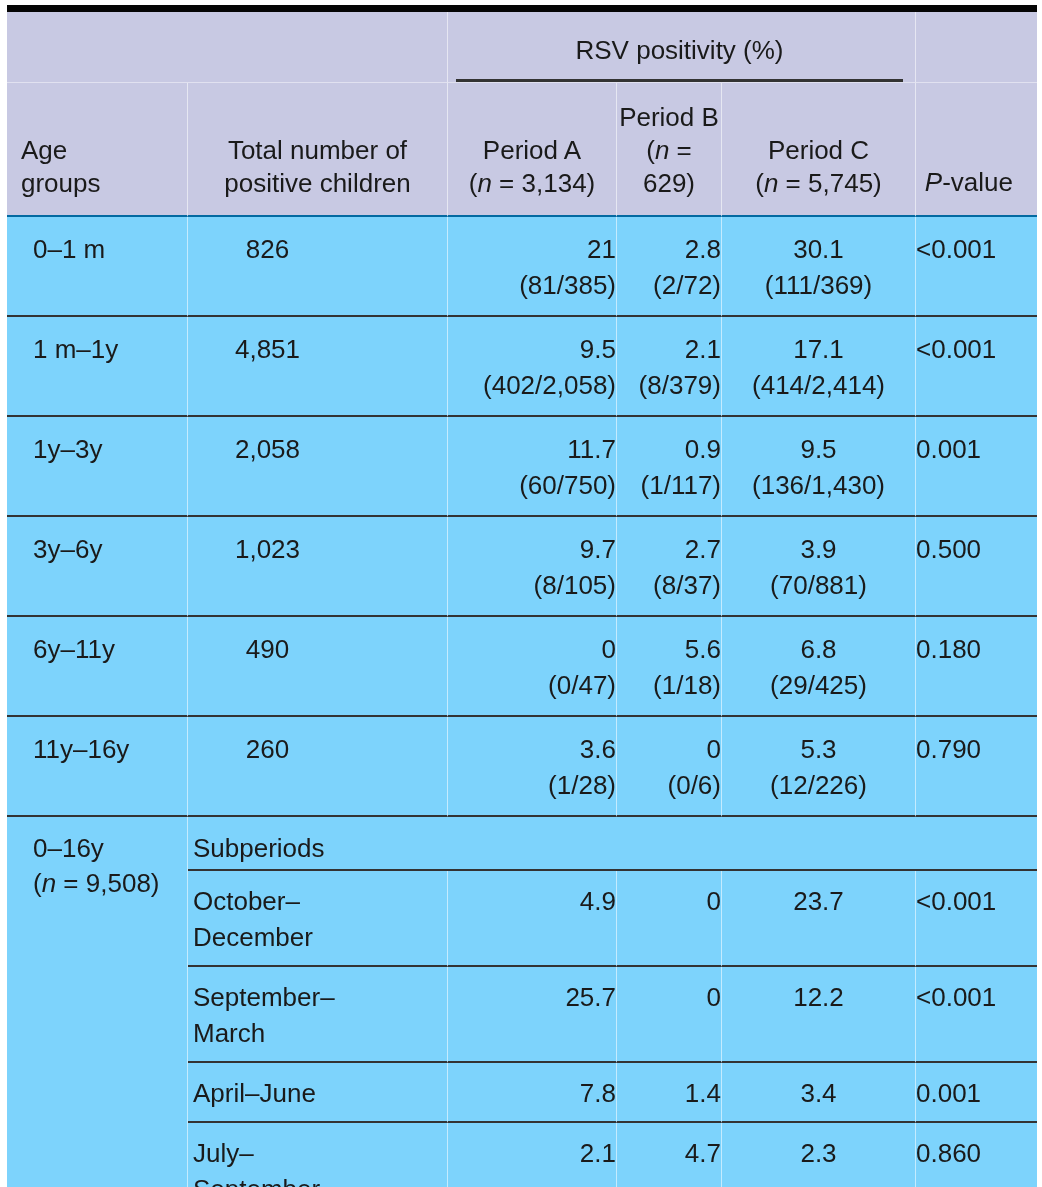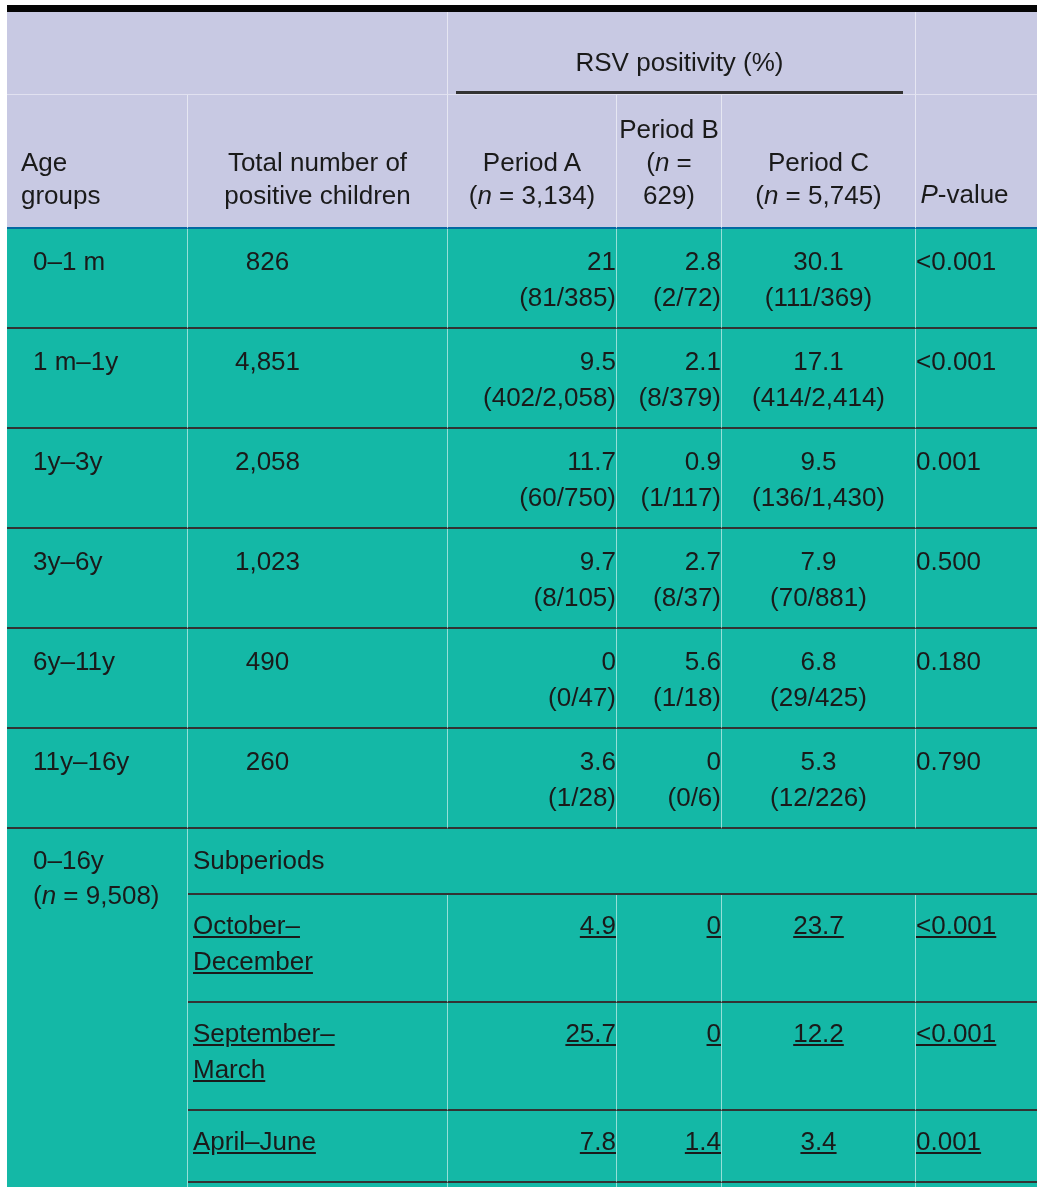--- a/index.html
+++ b/index.html
@@ -27,52 +27,52 @@
   thead th {
     background: #c8c9e3;
     font-weight: normal;
     vertical-align: bottom;
     padding: 0;
     border-right: 1px solid rgba(255,255,255,0.55);
   }
   tr.h1 th { border-bottom: 1px solid rgba(255,255,255,0.45); }
   tr.h1 th.no-vline, th.lastcol, td.lastcol { border-right: none; }
   .rsv-inner {
-    margin: 16px 12px 0 8px;
+    margin: 4px 12px 0 8px;
     padding: 16px 0 11px 0;
     text-align: center;
     border-bottom: 3px solid #333333;
   }
   tr.h2 th { border-bottom: 2px solid #0369a1; padding-top: 18px; padding-bottom: 15px; }
   th.c1h { text-align: left; padding-left: 14px; line-height: 33px; }
   th.c2h { text-align: center; line-height: 33px; }
   th.cch { text-align: center; line-height: 33px; }
-  th.c6h { text-align: center; padding-right: 24px; }
+  th.c6h { text-align: right; padding-right: 24px; }
   
   tbody td {
-    background: #14b8a6;
+    background: #7dd3fc;
     vertical-align: top;
     padding: 0;
     border-right: 1px solid rgba(255,255,255,0.55);
   }
   tr.age-row td { border-bottom: 2px solid #333333; padding-top: 14px; padding-bottom: 12px; }
   td.c1  { text-align: left; padding-left: 26px; }
   td.c2  { text-align: center; padding-right: 100px; }
   td.cc  { text-align: right; }
   td.cc-c{ text-align: center; }
   td.c6  { text-align: left; padding-right: 40px; }
   .pct  { }
   .frac { }
   
   td.sum-age { border-bottom: none; padding-top: 14px; line-height: 35px; }
   tr.sub-head td.sub-label-cell {
-    text-align: left; padding: 13px 0 15px 5px;
+    text-align: left; padding: 13px 0 3px 5px;
     border-bottom: 2px solid #333333; border-right: none;
   }
-  tr.sub-row td { border-bottom: 2px solid #333333; padding-top: 12px; padding-bottom: 22px; text-decoration: underline; }
+  tr.sub-row td { border-bottom: 2px solid #333333; padding-top: 12px; padding-bottom: 10px; }
   td.sub-name { text-align: left; padding-left: 5px; }
   i { font-style: italic; }
 </style>
 </head>
 <body>
 
 <div class="tbl-wrap">
   <table>
     <colgroup>
       <col style="width:181px">
@@ -171,21 +171,21 @@
         <td class="c2">1,023</td>
         <td class="cc">
             <div class="pct">9.7</div>
             <div class="frac">(8/105)</div>
           </td>
         <td class="cc">
             <div class="pct">2.7</div>
             <div class="frac">(8/37)</div>
           </td>
         <td class="cc-c">
-            <div class="pct">7.9</div>
+            <div class="pct">3.9</div>
             <div class="frac">(70/881)</div>
           </td>
         <td class="c6 lastcol">0.500</td>
       </tr>
       <tr class="age-row">
         <td class="c1">6y–11y</td>
         <td class="c2">490</td>
         <td class="cc">
             <div class="pct">0</div>
             <div class="frac">(0/47)</div>

